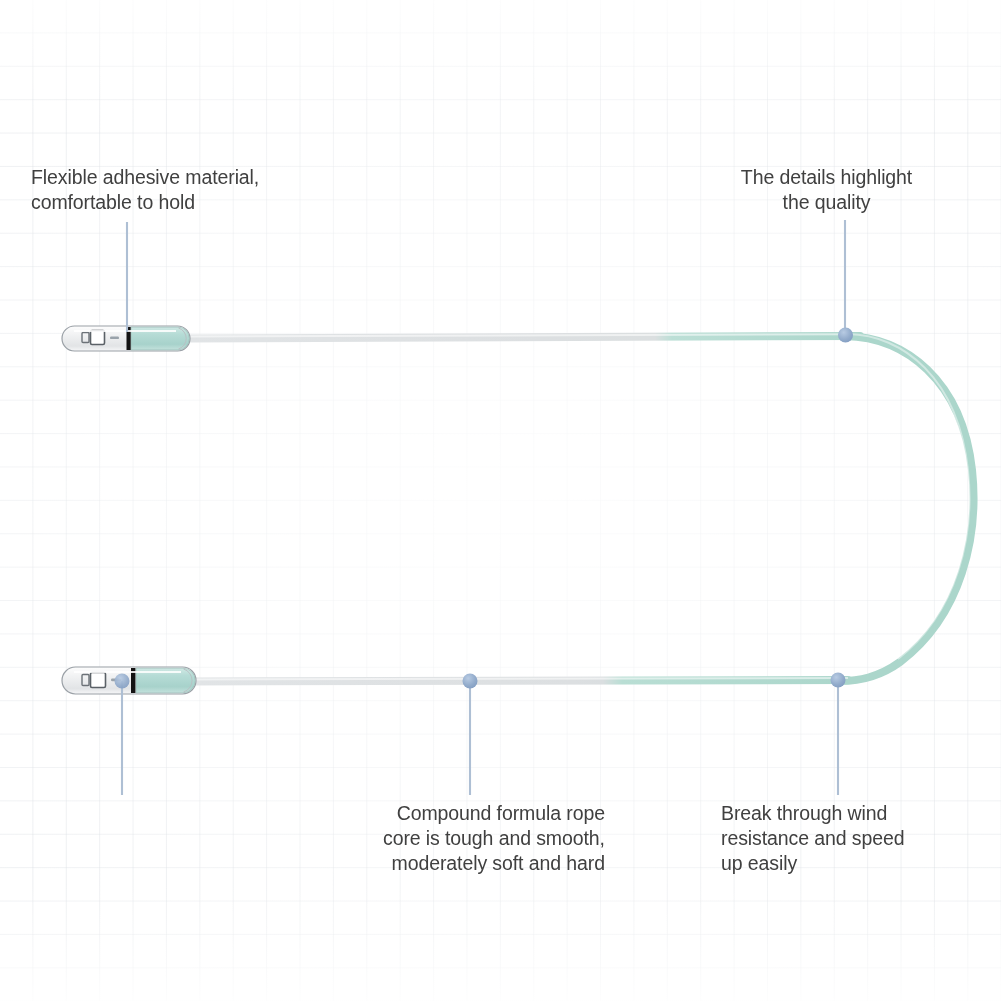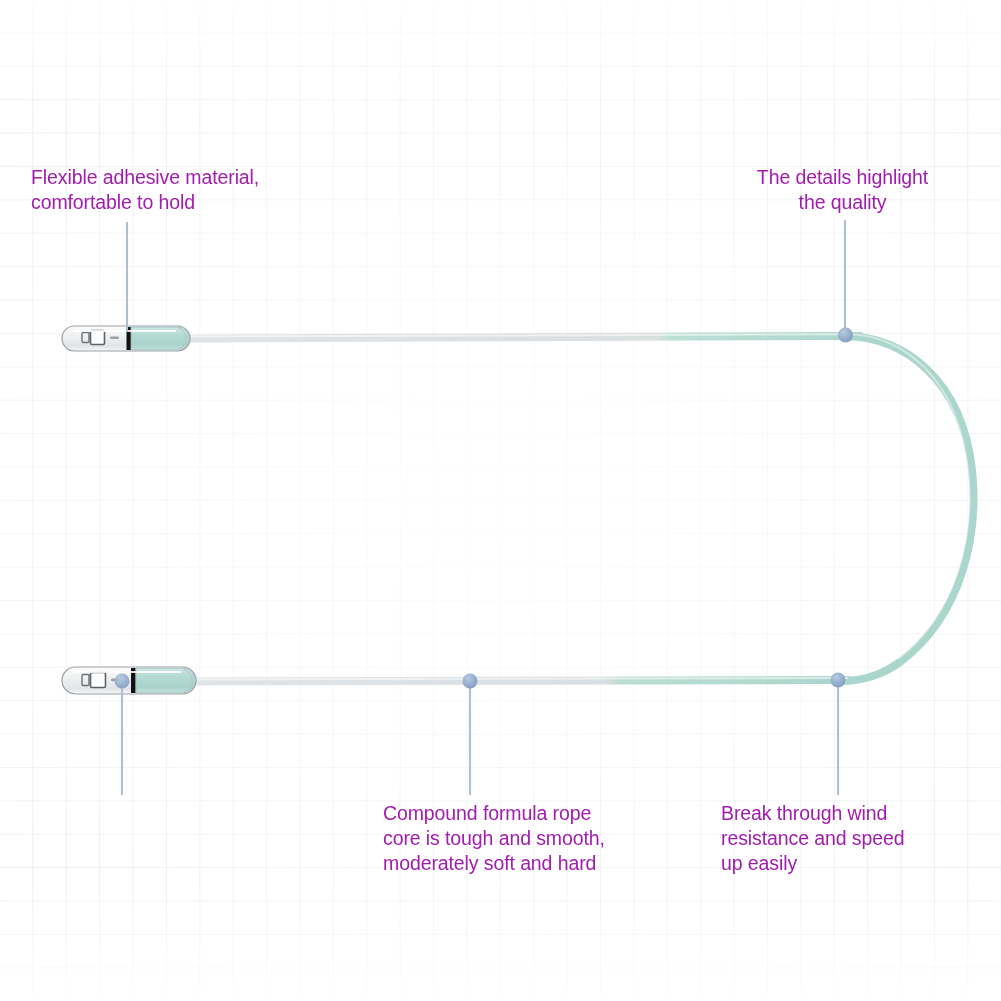--- a/index.html
+++ b/index.html
@@ -43,33 +43,33 @@
   
   #art {
     position: absolute;
     left: 0;
     top: 0;
   }
 
   
   .callout {
     position: absolute;
-    color: #a21caf;
+    color: #404040;
     font-size: 19.5px;
     line-height: 25px;
     white-space: pre-line;
     letter-spacing: -0.1px;
   }
   .callout.c-left   { text-align: left; }
   .callout.c-center { text-align: center; }
 
   #label-flexible   { left: 31px;  top: 165px; }
-  #label-details    { left: 735px; top: 165px; width: 215px; text-align: center; }
+  #label-details    { left: 719px; top: 165px; width: 215px; text-align: center; }
   #label-locking    { left: 42px;  top: 801px; }
-  #label-compound   { left: 383px; top: 801px; }
+  #label-compound   { left: 383px; top: 801px; text-align: right; }
   #label-break      { left: 721px; top: 801px; }
 </style>
 </head>
 <body>
 
 <div id="stage">
 
   <div id="grid"></div>
   <div id="grid-soft"></div>
 

